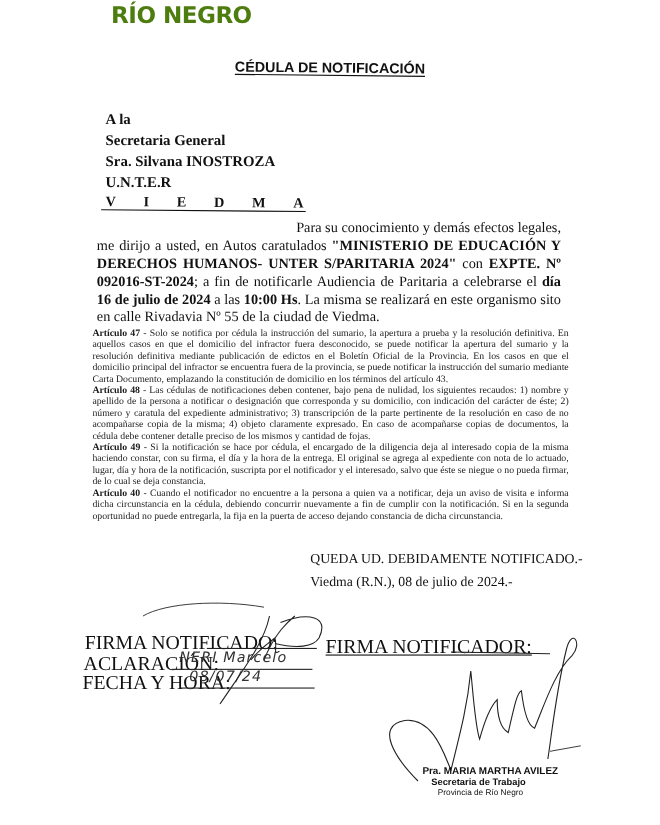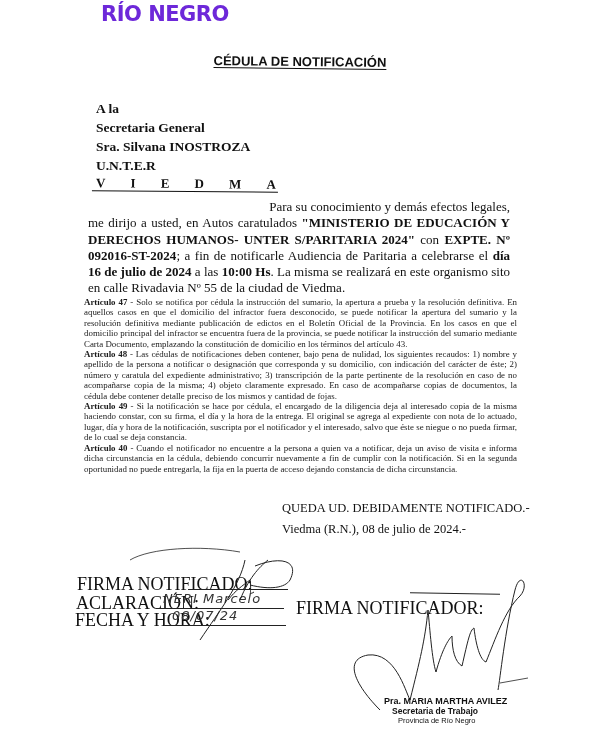--- a/index.html
+++ b/index.html
@@ -4,21 +4,21 @@
   <style>
     html, body { margin: 0; padding: 0; }
     body {
       width: 600px; height: 750px; overflow: hidden; position: relative;
       background: #ffffff; color: #111111;
       font-family: "Liberation Serif", serif;
     }
     .abs { position: absolute; }
     .brand {
       left: 101px; top: 2px; font-family: "DejaVu Sans", sans-serif;
-      font-weight: bold; font-size: 21px; letter-spacing: -0.5px; color: #6d28d9;
+      font-weight: bold; font-size: 21px; letter-spacing: -0.5px; color: #4d7c0f;
     }
     .title {
       left: 0; width: 600px; top: 54px; text-align: center;
       font-family: "Liberation Sans", sans-serif; font-weight: bold; font-size: 13px;
       transform: rotate(0.6deg);
     }
     .title span { text-decoration: underline; text-underline-offset: 2px; text-decoration-thickness: 1.3px; }
     .addr { left: 96px; font-weight: bold; font-size: 13.5px; }
     .viedma {
       left: 92px; top: 176px; width: 180px; font-weight: bold; font-size: 13px;
@@ -88,21 +88,21 @@
 <div class="line" style="left:188px; top:589px; width:100px;"></div>
 
 <div class="abs label" style="left:76px; top:593px;">ACLARACIÓN:</div>
 <div class="line" style="left:156px; top:608px; width:128px;"></div>
 <div class="hand" style="left:163px; top:591px;">NERI Marcelo</div>
 
 <div class="abs label" style="left:75px; top:610px;">FECHA Y HORA:</div>
 <div class="line" style="left:164px; top:625px; width:122px;"></div>
 <div class="hand" style="left:172px; top:608px;">08/07/24</div>
 
-<div class="abs label" style="left:296px; top:598px;">FIRMA NOTIFICADOR:</div>
+<div class="abs label" style="left:296px; top:578px;text-decoration:underline;">FIRMA NOTIFICADOR:</div>
 <div class="line" style="left:410px; top:593px; width:90px; transform:rotate(1deg);"></div>
 
 <svg class="sig" style="left:0; top:0;" width="600" height="750">
   <path d="M200 640 C 220 610, 240 585, 245 560 M228 600 C 236 590, 242 586, 250 580 C 252 590, 248 596, 254 592 M240 600 C 250 575, 262 565, 268 560 M255 566 C 280 556, 300 560, 290 580 C 285 588, 270 590, 250 585" fill="none" stroke="#222" stroke-width="1"></path>
   <path d="M130 560 C 150 548, 200 545, 240 552" fill="none" stroke="#222" stroke-width="0.8"></path>
 </svg>
 <svg class="sig" style="left:0; top:0;" width="600" height="750">
   <path d="M380 710 C 360 690, 340 660, 368 655 C 395 652, 405 690, 410 700 C 420 660, 425 640, 428 610 C 430 630, 432 660, 436 672 C 442 650, 448 640, 452 636 C 452 650, 455 662, 462 666 C 468 640, 470 630, 474 628 C 476 645, 480 660, 486 662 C 495 640, 505 610, 520 596 C 530 585, 520 570, 515 590 C 505 630, 500 680, 498 690" fill="none" stroke="#222" stroke-width="1"></path>
   <path d="M500 683 L 528 678" fill="none" stroke="#222" stroke-width="0.8"></path>
 </svg>

